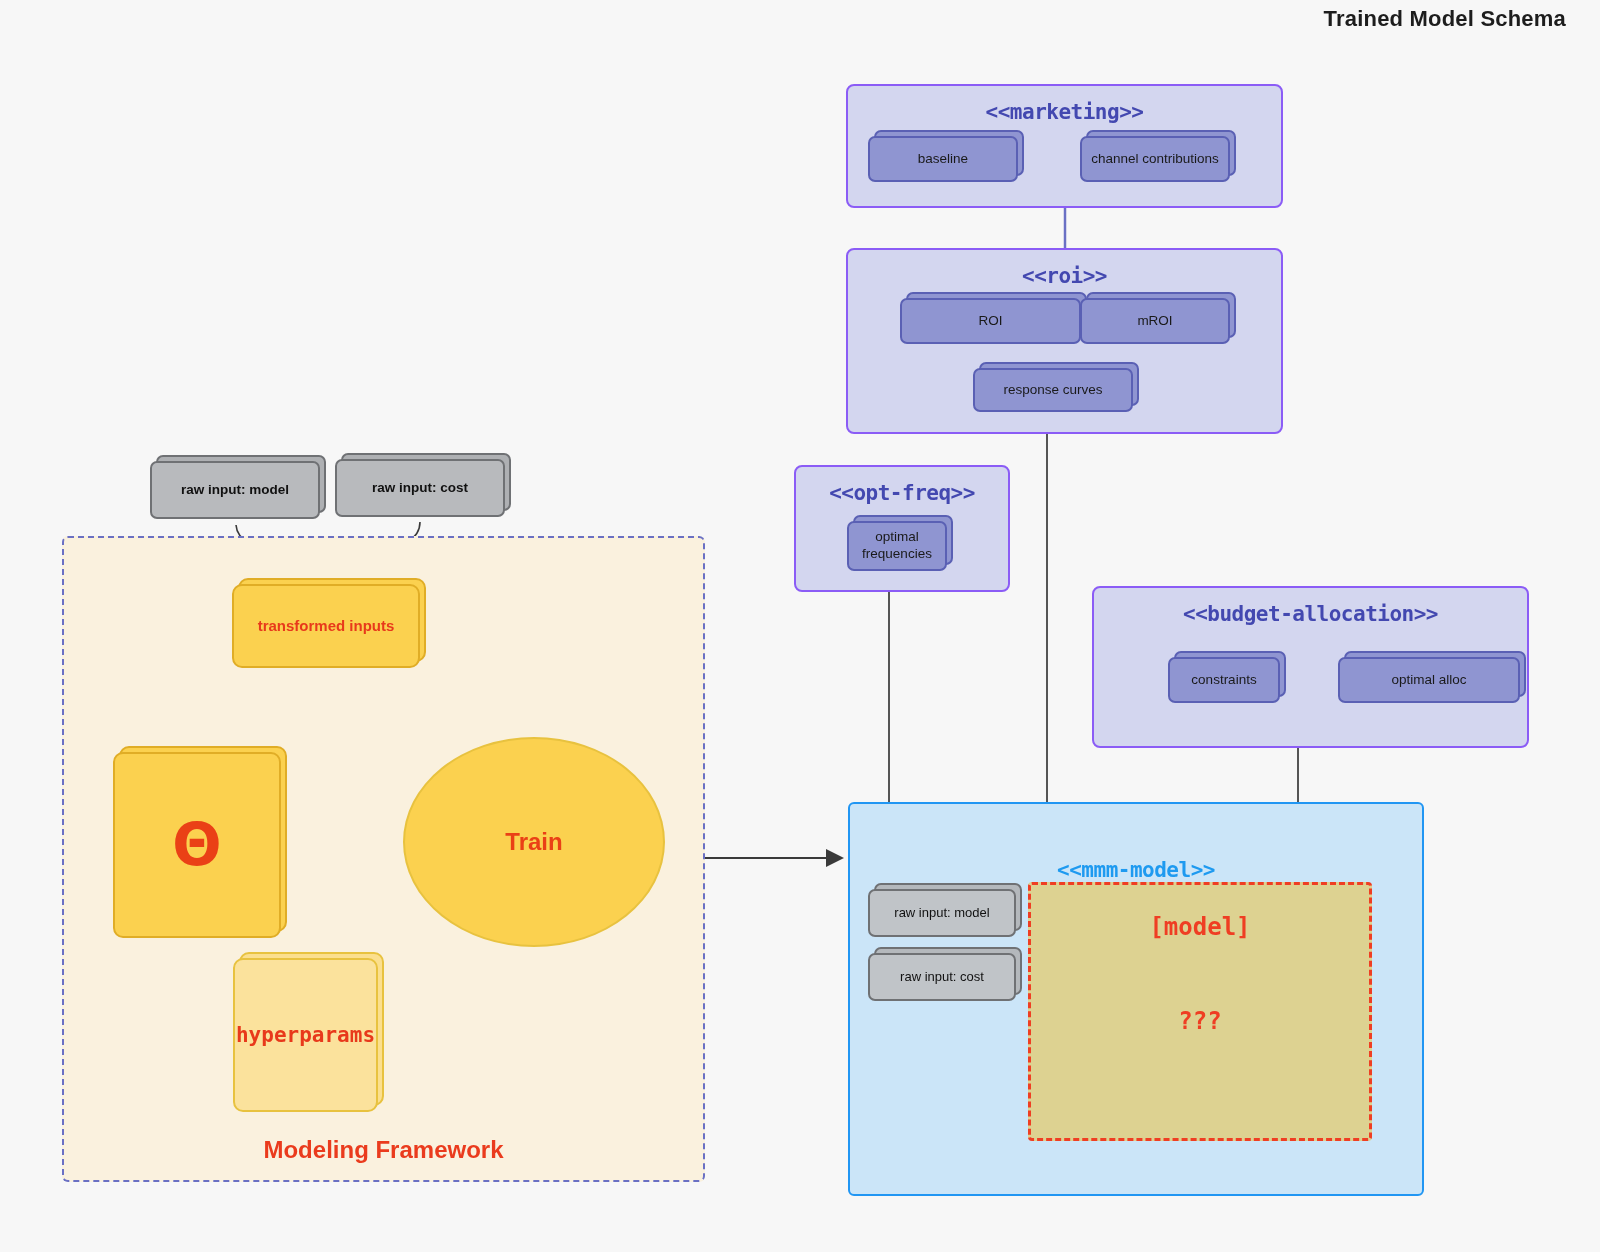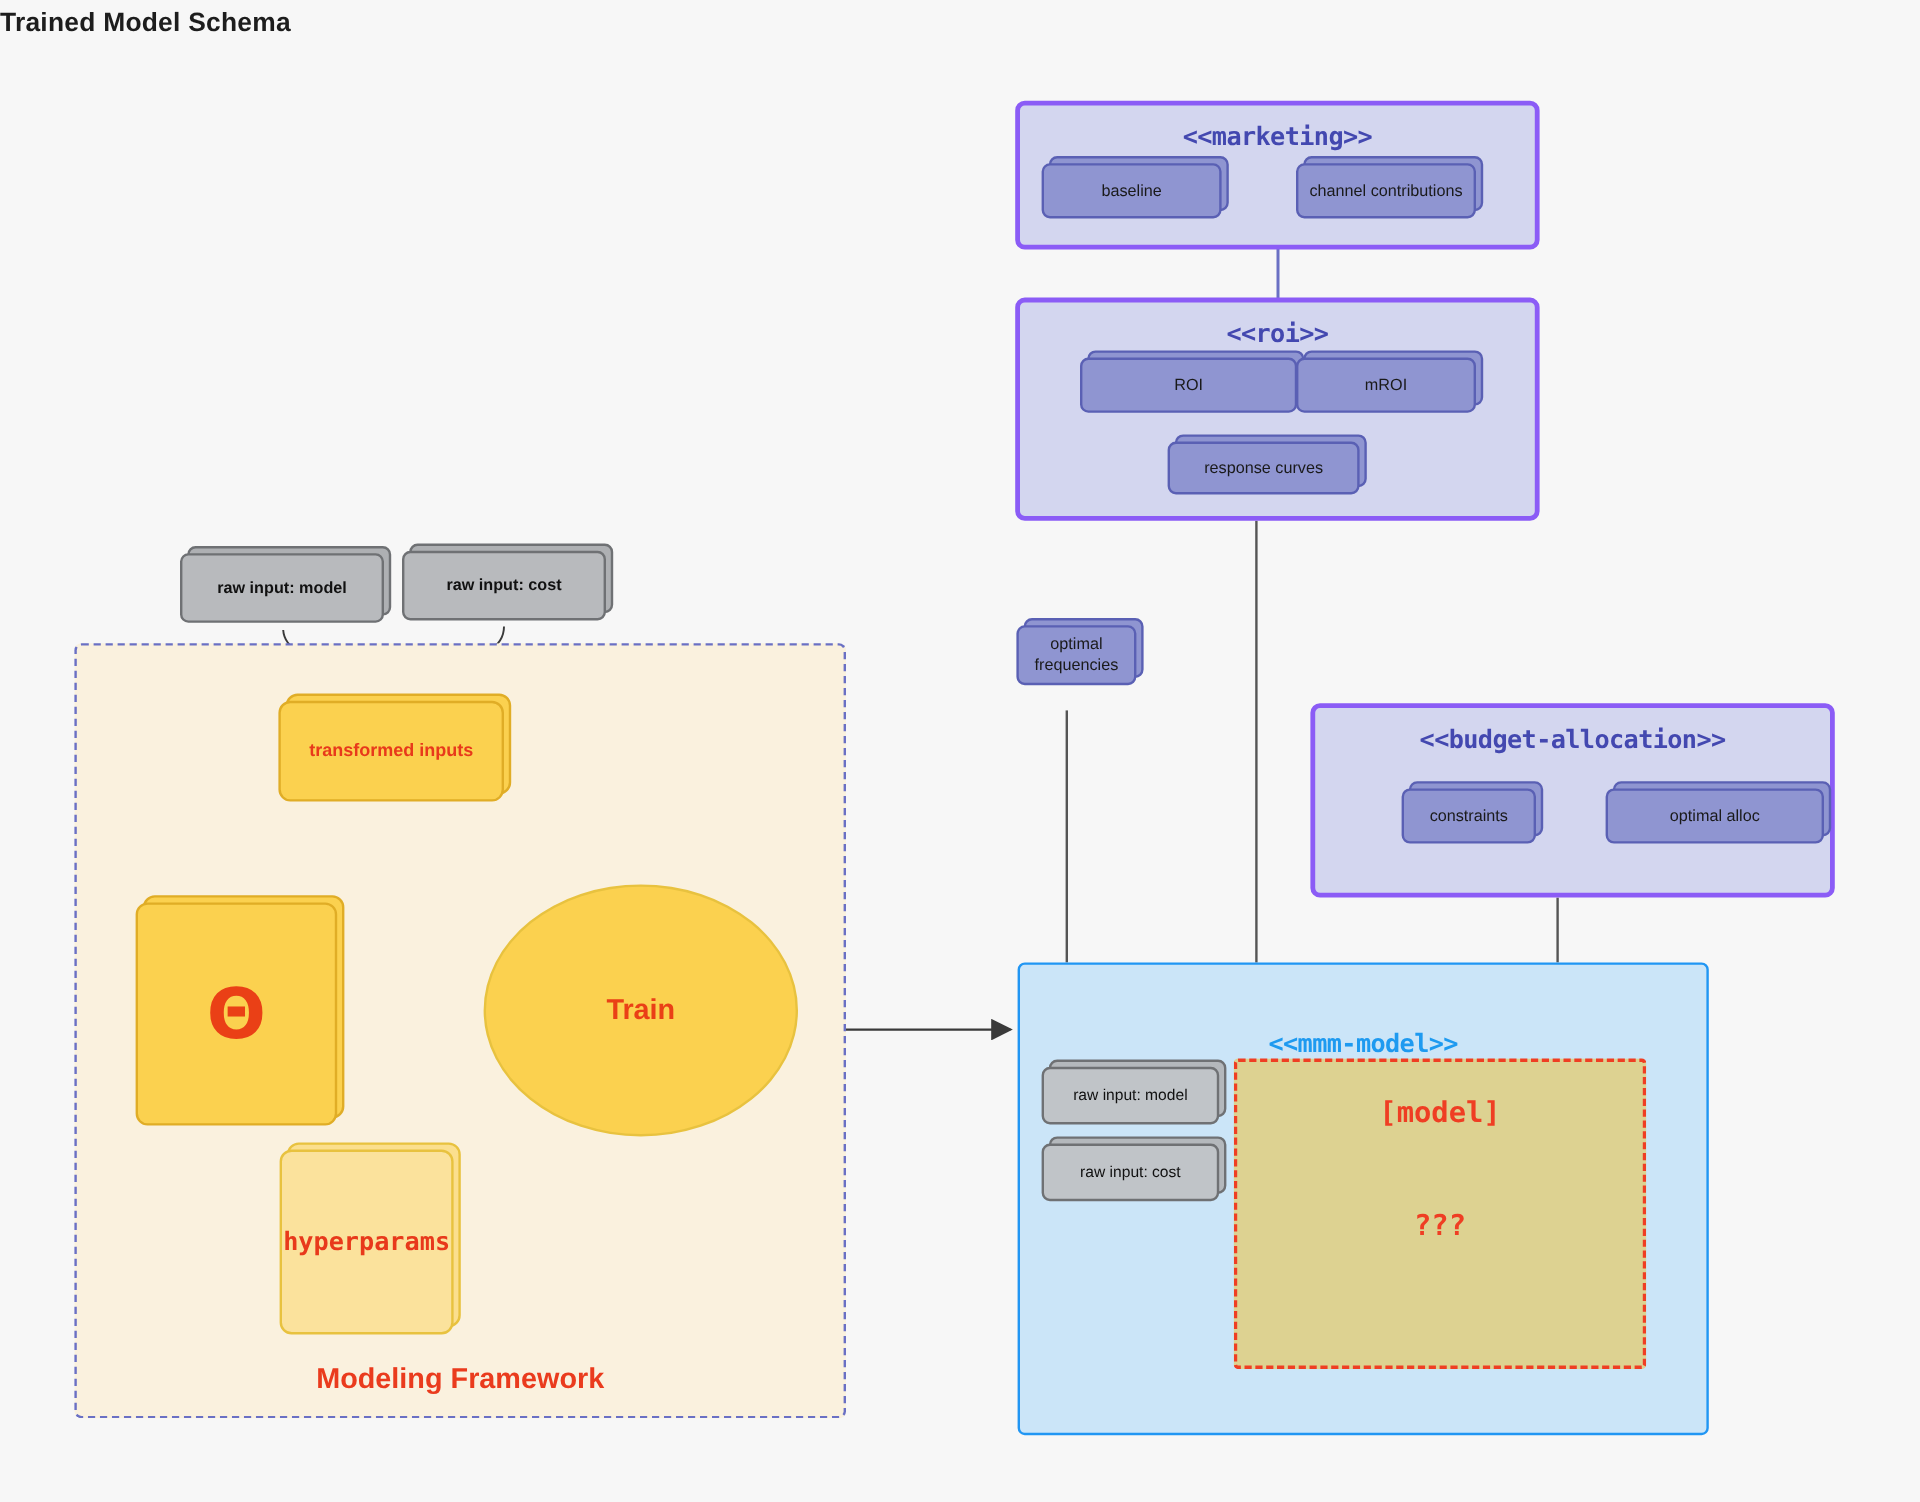--- a/index.html
+++ b/index.html
@@ -19,39 +19,39 @@
     left: 0; top: 0;
     width: 1600px;
     height: 1252px;
   }
   .abs { position: absolute; box-sizing: border-box; }
 
   
   .title {
     left: 0; top: 6px;
     width: 1566px;
-    text-align: left;
+    text-align: right;
     font-size: 22px;
     font-weight: bold;
     color: #1d1d1d;
     letter-spacing: .2px;
   }
 
   
   #wires {
     position: absolute;
     left: 0; top: 0;
     width: 1600px; height: 1252px;
     pointer-events: none;
   }
 
   
   .pkg {
     background: #d3d6ef;
-    border: 4px solid #8b5cf6;
+    border: 2px solid #8b5cf6;
     border-radius: 8px;
   }
   .pkg-title {
     position: absolute;
     left: 0; right: 0;
     top: 14px;
     text-align: center;
     font-family: "DejaVu Sans Mono", monospace;
     font-weight: bold;
     font-size: 21px;
@@ -268,20 +268,23 @@
   </div>
   <div class="node" style="left:1080px; top:298px; width:150px; height:46px;text-decoration:underline;">
     <div class="shadowcard"></div>
     <div class="facecard">mROI</div>
   </div>
   <div class="node" style="left:973px; top:368px; width:160px; height:44px;">
     <div class="shadowcard"></div>
     <div class="facecard">response curves</div>
   </div>
 
+  <div class="abs pkg" style="left:794px; top:465px; width:216px; height:127px;">
+    <div class="pkg-title">&lt;&lt;opt-freq&gt;&gt;</div>
+  </div>
   <div class="node" style="left:847px; top:521px; width:100px; height:50px;">
     <div class="shadowcard"></div>
     <div class="facecard">optimal frequencies</div>
   </div>
 
   <div class="abs pkg" style="left:1092px; top:586px; width:437px; height:162px;">
     <div class="pkg-title">&lt;&lt;budget-allocation&gt;&gt;</div>
   </div>
   <div class="node" style="left:1168px; top:657px; width:112px; height:46px;">
     <div class="shadowcard"></div>

